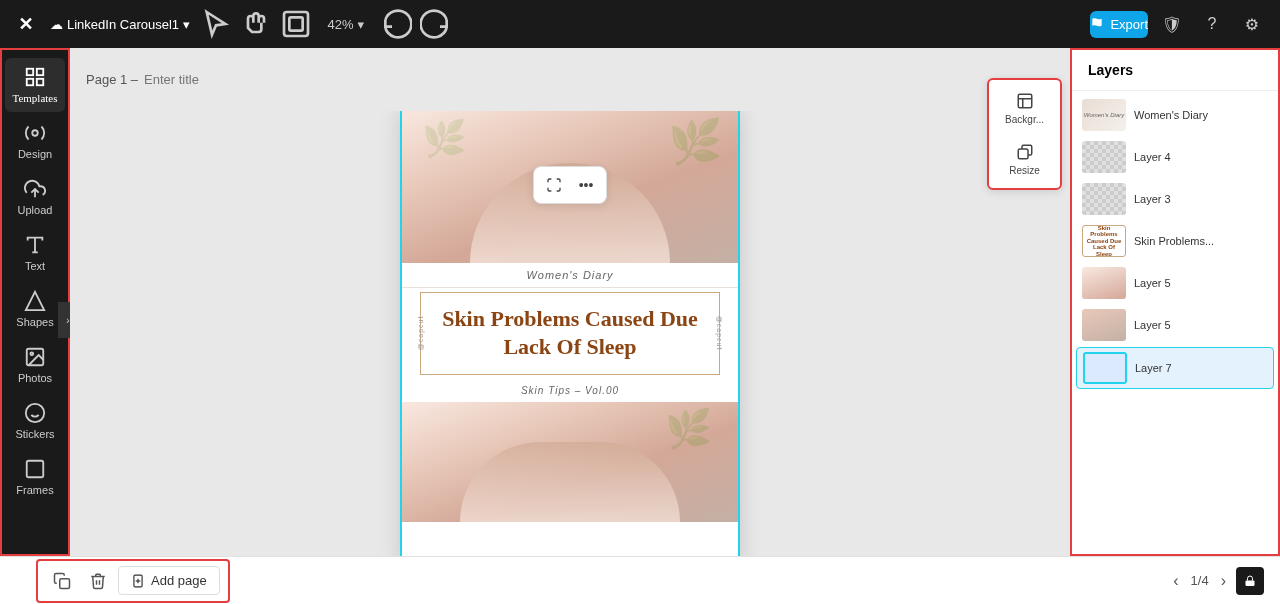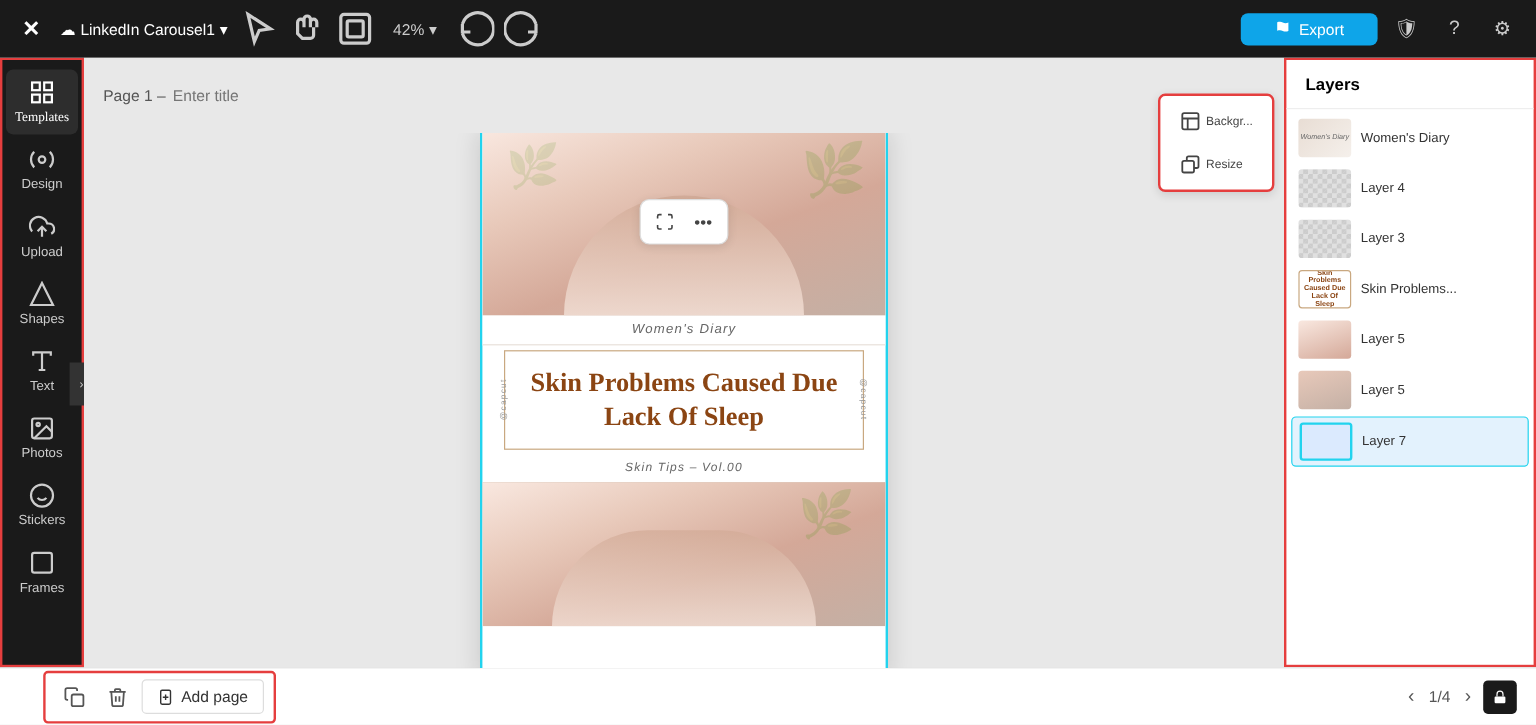--- a/index.html
+++ b/index.html
@@ -37,21 +37,21 @@
     .topbar-zoom {
       display: flex; align-items: center; gap: 4px;
       color: #ccc; font-size: 13px; cursor: pointer;
       padding: 4px 8px; border-radius: 4px;
     }
     .topbar-right {
       display: flex; align-items: center; gap: 8px;
     }
     .export-btn {
       background: #0ea5e9; color: white; border: none;
-      padding: 6px 28px; border-radius: 6px; font-size: 13px;
+      padding: 6px 0; border-radius: 6px; font-size: 13px;
       cursor: pointer; font-weight: 500; display: flex; align-items: center; gap: 6px;
     }
     .topbar-icon-btn {
       width: 32px; height: 32px;
       display: flex; align-items: center; justify-content: center;
       color: #ccc; font-size: 16px; cursor: pointer; border-radius: 4px;
     }
 
     
     .main {
@@ -243,21 +243,21 @@
       position: absolute;
       top: 78px; right: 218px;
       background: white; border: 1px solid #ddd;
       border-radius: 6px; padding: 4px;
       display: flex; flex-direction: column; gap: 2px;
       box-shadow: 0 2px 8px rgba(0,0,0,0.12);
       border: 2px solid #e53e3e;
       z-index: 20;
     }
     .fp-btn {
-      display: flex; flex-direction: row; align-items: center;
+      display: flex; flex-direction: column; align-items: center;
       padding: 8px 12px; border-radius: 4px; cursor: pointer;
       font-size: 10px; color: #444; gap: 4px;
     }
     .fp-btn svg { width: 18px; height: 18px; }
 
     
     .bottom-bar {
       height: 48px;
       background: white;
       border-top: 1px solid #e0e0e0;
@@ -374,31 +374,31 @@
     <div class="sidebar-item">
       <svg viewBox="0 0 24 24" fill="none" stroke="currentColor" stroke-width="2">
           <polyline points="16 16 12 12 8 16"></polyline>
           <line x1="12" y1="12" x2="12" y2="21"></line>
           <path d="M20.39 18.39A5 5 0 0 0 18 9h-1.26A8 8 0 1 0 3 16.3"></path>
         </svg>
       <span>Upload</span>
     </div>
     <div class="sidebar-item">
       <svg viewBox="0 0 24 24" fill="none" stroke="currentColor" stroke-width="2">
-          <polygon points="12 2 22 22 2 22"></polygon>
-        </svg>
-      <span>Shapes</span>
-    </div>
-    <div class="sidebar-item">
-      <svg viewBox="0 0 24 24" fill="none" stroke="currentColor" stroke-width="2">
           <polyline points="4 7 4 4 20 4 20 7"></polyline>
           <line x1="9" y1="20" x2="15" y2="20"></line>
           <line x1="12" y1="4" x2="12" y2="20"></line>
         </svg>
       <span>Text</span>
+    </div>
+    <div class="sidebar-item">
+      <svg viewBox="0 0 24 24" fill="none" stroke="currentColor" stroke-width="2">
+          <polygon points="12 2 22 22 2 22"></polygon>
+        </svg>
+      <span>Shapes</span>
     </div>
     <div class="sidebar-item">
       <svg viewBox="0 0 24 24" fill="none" stroke="currentColor" stroke-width="2">
           <rect x="3" y="3" width="18" height="18" rx="2"></rect>
           <circle cx="8.5" cy="8.5" r="1.5"></circle>
           <polyline points="21 15 16 10 5 21"></polyline>
         </svg>
       <span>Photos</span>
     </div>
     <div class="sidebar-item">

